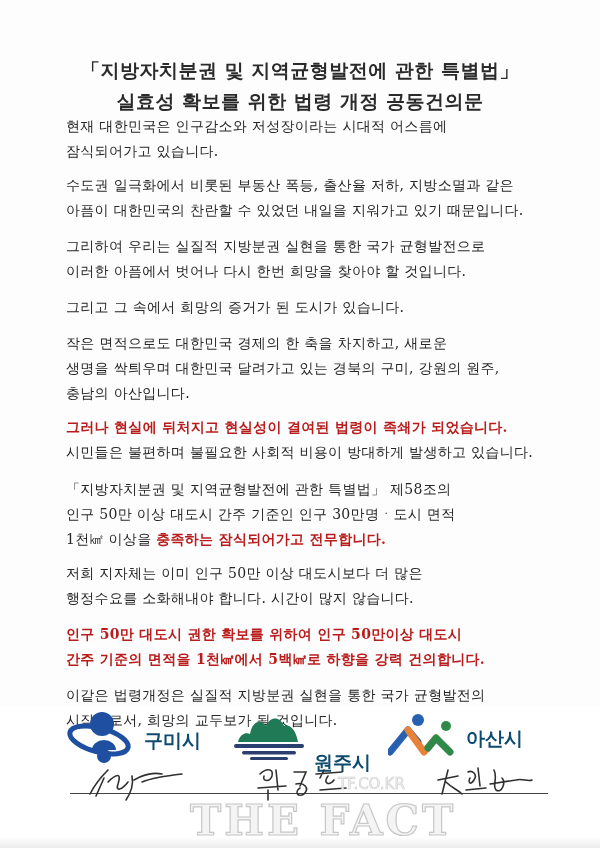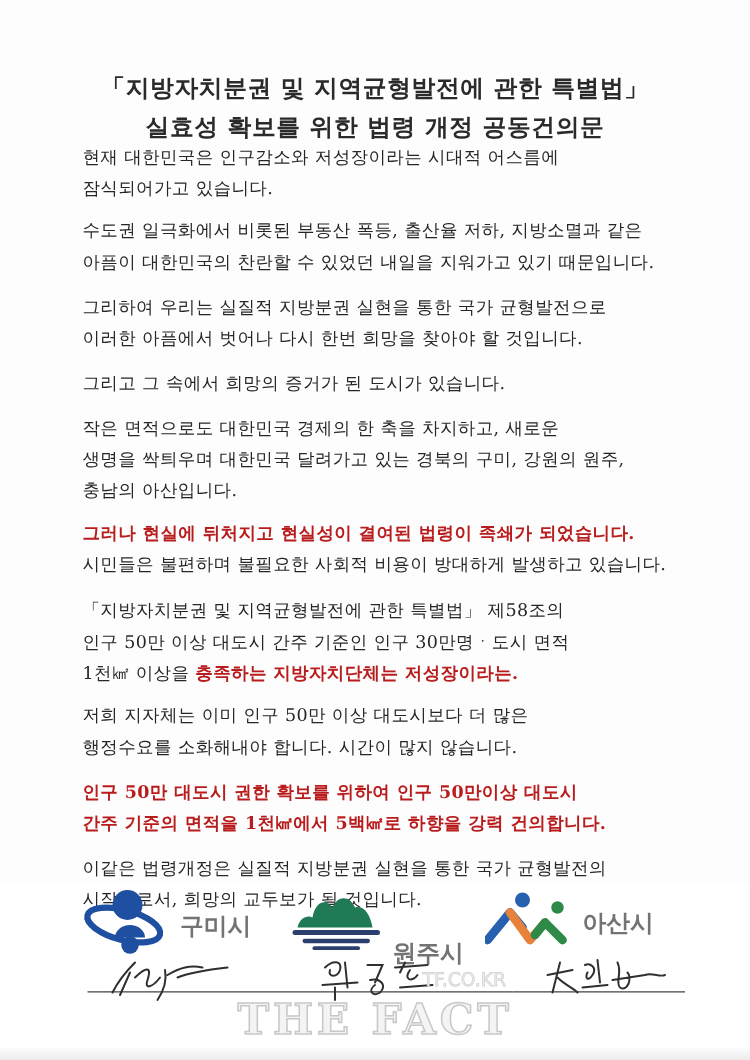--- a/index.html
+++ b/index.html
@@ -58,21 +58,21 @@
     position: absolute;
     top: 0;
     height: 56px;
   }
   .logo .emblem { position: absolute; top: 0; left: 0; }
   .logo .city-name {
     position: absolute;
     font-family: "DejaVu Sans", "Liberation Sans", sans-serif;
     font-weight: bold;
     font-size: 19px;
-    color: #737373;
+    color: #0c4a6e;
     white-space: nowrap;
   }
   .logo.gumi { left: 66px; width: 140px; }
   .logo.gumi .city-name { left: 78px; top: 16px; }
   .logo.wonju { left: 230px; width: 150px; }
   .logo.wonju .city-name { left: 84px; top: 16px; margin-top: 22px; }
   .logo.asan { left: 388px; width: 160px; }
   .logo.asan .city-name { left: 78px; top: 14px; }
 
   .sign-row {
@@ -93,21 +93,21 @@
     position: absolute;
     top: 0;
   }
 
   .watermark {
     position: absolute;
     left: 190px;
     top: 796px;
     font-family: "DejaVu Serif", "Liberation Serif", serif;
     font-weight: bold;
-    font-size: 34px;
+    font-size: 42px;
     letter-spacing: 3px;
     color: #f4f4f4;
     -webkit-text-stroke: 1.2px #c8c8c8;
     white-space: nowrap;
     text-align: right;
   }
   .watermark-url {
     position: absolute;
     left: 338px;
     top: 775px;
@@ -160,21 +160,21 @@
     </div>
 
     <div class="para" style="top:415px;">
       <span class="line bold">그러나 현실에 뒤처지고 현실성이 결여된 법령이 족쇄가 되었습니다.</span>
       <span class="line">시민들은 불편하며 불필요한 사회적 비용이 방대하게 발생하고 있습니다.</span>
     </div>
 
     <div class="para" style="top:477px;">
       <span class="line">「지방자치분권 및 지역균형발전에 관한 특별법」 제58조의</span>
       <span class="line">인구 50만 이상 대도시 간주 기준인 인구 30만명ㆍ도시 면적</span>
-      <span class="line"><span>1천㎢ 이상을 </span><span class="bold">충족하는 지방자치단체는 저성장이라는.</span></span>
+      <span class="line"><span>1천㎢ 이상을 </span><span class="bold">충족하는 잠식되어가고 전무합니다.</span></span>
     </div>
 
     <div class="para" style="top:561px;">
       <span class="line">저희 지자체는 이미 인구 50만 이상 대도시보다 더 많은</span>
       <span class="line">행정수요를 소화해내야 합니다. 시간이 많지 않습니다.</span>
     </div>
 
     <div class="para" style="top:622px;">
       <span class="line bold">인구 50만 대도시 권한 확보를 위하여 인구 50만이상 대도시</span>
       <span class="line bold">간주 기준의 면적을 1천㎢에서 5백㎢로 하향을 강력 건의합니다.</span>

